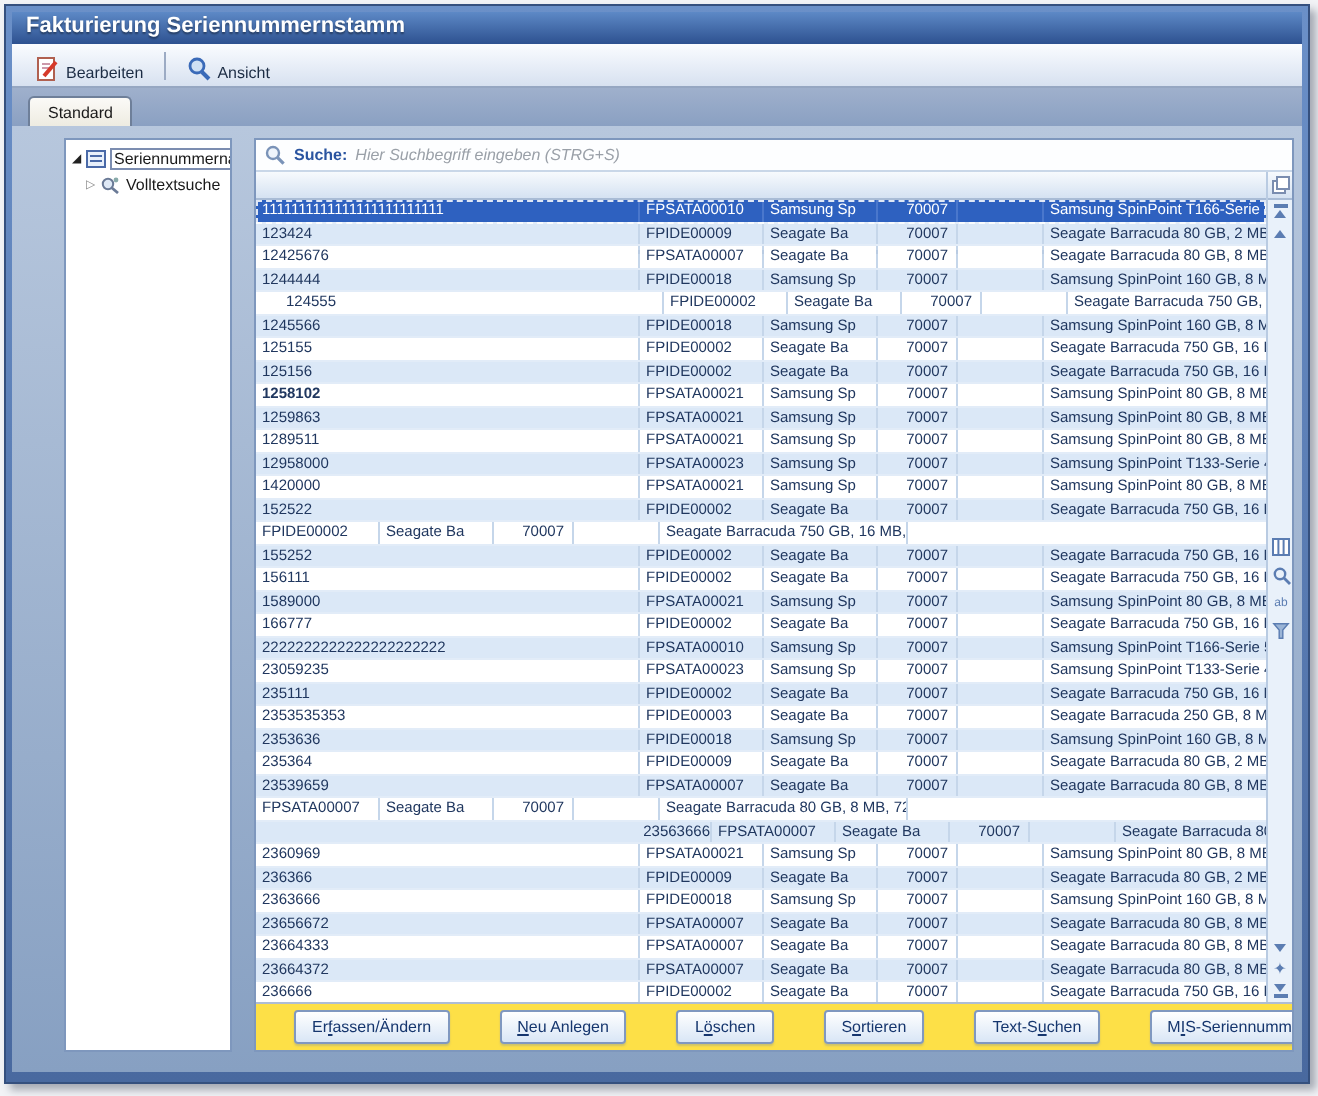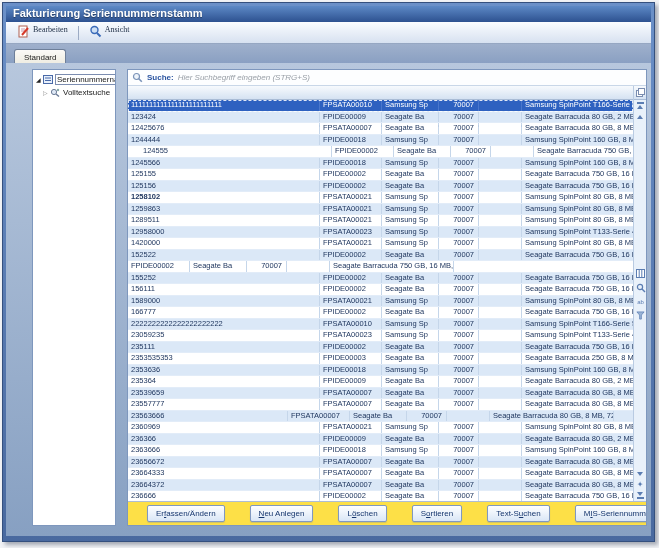--- a/index.html
+++ b/index.html
@@ -7,22 +7,22 @@
   .win { position:absolute; left:2px; top:2px; width:653px; height:540px;
          border:1px solid #35507e; background:linear-gradient(#6b90c8,#49699f);
          padding:3px; box-shadow:3px 3px 4px rgba(50,60,80,.4); }
   .titlebar { height:16px; background:linear-gradient(#5d89c6,#2d5190); color:#fff;
               font-size:11px; font-weight:bold; line-height:15px; padding-left:7px;
               text-shadow:0 1px 1px rgba(0,0,0,.4); }
   .winbody { height:514px; display:flex; flex-direction:column; background:#aebfd8; }
   
   .toolbar { height:22px; background:linear-gradient(#fafcff,#d7e1f0); border-bottom:1px solid #96a7c2;
              display:flex; align-items:center; padding-left:5px; flex:0 0 auto; }
-  .tbtn { display:flex; align-items:flex-start; gap:3px; height:18px; padding:0 5px; font-size:8px;
-          color:#1c2c44; background:transparent; border:1px solid transparent; border-radius:2px; cursor:default;font-family:Liberation Serif, serif; }
+  .tbtn { display:flex; align-items:flex-end; gap:3px; height:18px; padding:0 5px; font-size:8px;
+          color:#1c2c44; background:transparent; border:1px solid transparent; border-radius:2px; cursor:default; }
   .tsep { width:1px; height:14px; background:#9cabc4; margin:0 4px; }
   
   .tabstrip { height:19px; background:linear-gradient(#9fb0cc,#8aa0c2); padding:2px 0 0 8px; flex:0 0 auto; }
   .tab { display:inline-block; height:17px; padding:3px 9px 0 9px; font-size:8px; color:#1a1a1a;
          background:linear-gradient(#fbfaf7,#eceade); border:1px solid #6e7f99; border-bottom:none;
          border-radius:3px 3px 0 0; }
   
   .content { flex:1; background:linear-gradient(#b7c7dd,#87a0c2); display:flex;
              padding:6px 4px 10px 26px; gap:4px; overflow:hidden; }
   
@@ -359,29 +359,28 @@
                 </div>
                 <div class="grow alt">
                   <div class="cell" style="width: 192px;">23539659</div>
                   <div class="cell" style="width: 62px;">FPSATA00007</div>
                   <div class="cell" style="width: 57px;">Seagate Ba</div>
                   <div class="cell num" style="width: 40px;">70007</div>
                   <div class="cell num" style="width: 43px;"></div>
                   <div class="cell" style="width: 124px;">Seagate Barracuda 80 GB, 8 MB, 7200, NCQ</div>
                 </div>
                 <div class="grow">
-                  <div class="cell" style="width: 192px;">23557777</div>
-                  <div class="cell" style="width: 62px;">FPSATA00007</div>
-                  <div class="cell" style="width: 57px;">Seagate Ba</div>
-                  <div class="cell num" style="width: 40px;">70007</div>
-                  <div class="cell num" style="width: 43px;"></div>
-                  <div class="cell" style="width: 124px;">Seagate Barracuda 80 GB, 8 MB, 7200, NCQ</div>
-                </div>
-                <div class="grow alt">
-                  <div class="cell" style="width: 160px;">23563666</div>
+                  <div class="cell" style="width: 62px;">FPSATA00007</div>
+                  <div class="cell" style="width: 57px;">Seagate Ba</div>
+                  <div class="cell num" style="width: 40px;">70007</div>
+                  <div class="cell num" style="width: 43px;"></div>
+                  <div class="cell" style="width: 124px;">Seagate Barracuda 80 GB, 8 MB, 7200, NCQ</div>
+                </div>
+                <div class="grow alt">
+                  <div class="cell" style="width: 228px; text-align: right;">23563666</div>
                   <div class="cell" style="width: 62px;">FPSATA00007</div>
                   <div class="cell" style="width: 57px;">Seagate Ba</div>
                   <div class="cell num" style="width: 40px;">70007</div>
                   <div class="cell num" style="width: 43px;"></div>
                   <div class="cell" style="width: 124px;">Seagate Barracuda 80 GB, 8 MB, 7200, NCQ</div>
                 </div>
                 <div class="grow">
                   <div class="cell" style="width: 192px;">2360969</div>
                   <div class="cell" style="width: 62px;">FPSATA00021</div>
                   <div class="cell" style="width: 57px;">Samsung Sp</div>

